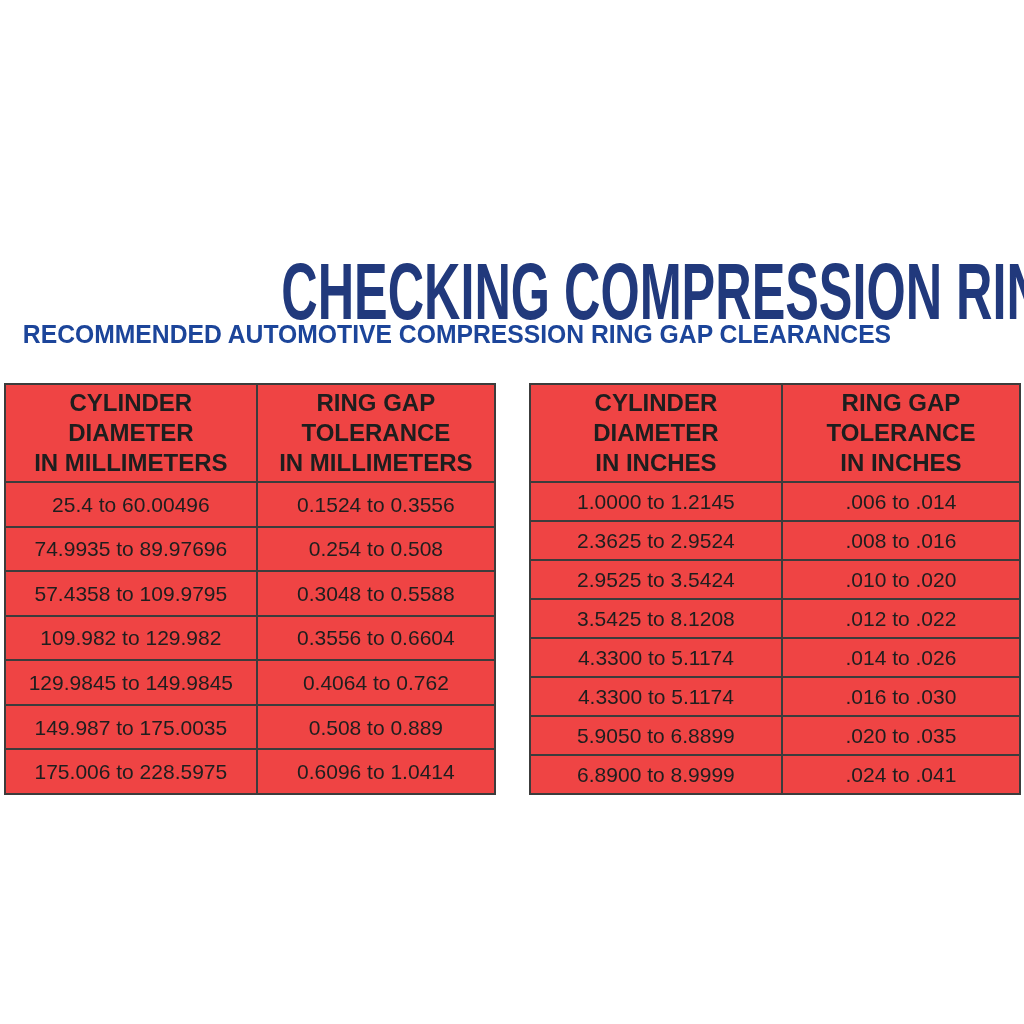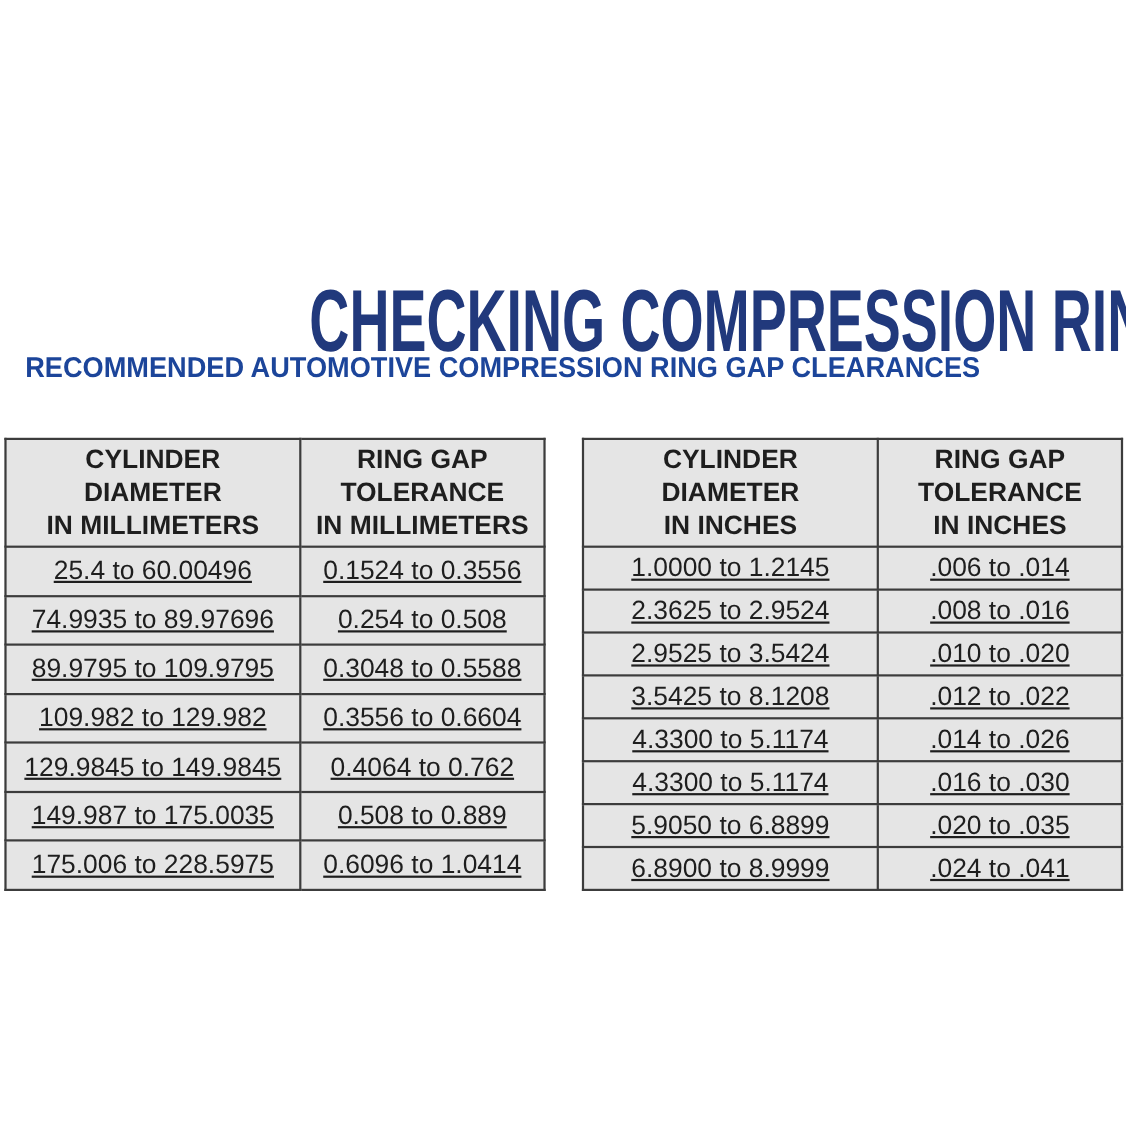--- a/index.html
+++ b/index.html
@@ -54,43 +54,41 @@
     top: 383px;
     left: 4px;
     width: 1017px;
     display: flex;
     gap: 33px;
   }
   table.spec {
     border-collapse: collapse;
     flex: 1;
     table-layout: fixed;
-    background: #e5e5e5;
-    margin-top: 15px;
+    background: #ef4444;
   }
   table.spec th,
   table.spec td {
     border: 2px solid #3c3c3c;
     text-align: center;
     vertical-align: middle;
     color: #1e1e1e;
     padding: 0;
   }
   table.spec th {
     height: 96px;
     font-size: 24px;
     line-height: 30px;
     font-weight: 700;
   }
   table.spec td {
     height: 37px;
-    font-size: 24px;
+    font-size: 21px;
     line-height: 1;
     font-weight: 400;
-    text-decoration: underline;
   }
   .hline { display: block; }
 </style>
 </head>
 <body>
 
 <div class="page">
 
   <h1 class="title"><span>CHECKING COMPRESSION RING GAPS</span></h1>
 
@@ -116,21 +114,21 @@
       <tbody>
           <tr>
             <td>25.4 to 60.00496</td>
             <td>0.1524 to 0.3556</td>
           </tr>
           <tr>
             <td>74.9935 to 89.97696</td>
             <td>0.254 to 0.508</td>
           </tr>
           <tr>
-            <td>89.9795 to 109.9795</td>
+            <td>57.4358 to 109.9795</td>
             <td>0.3048 to 0.5588</td>
           </tr>
           <tr>
             <td>109.982 to 129.982</td>
             <td>0.3556 to 0.6604</td>
           </tr>
           <tr>
             <td>129.9845 to 149.9845</td>
             <td>0.4064 to 0.762</td>
           </tr>

